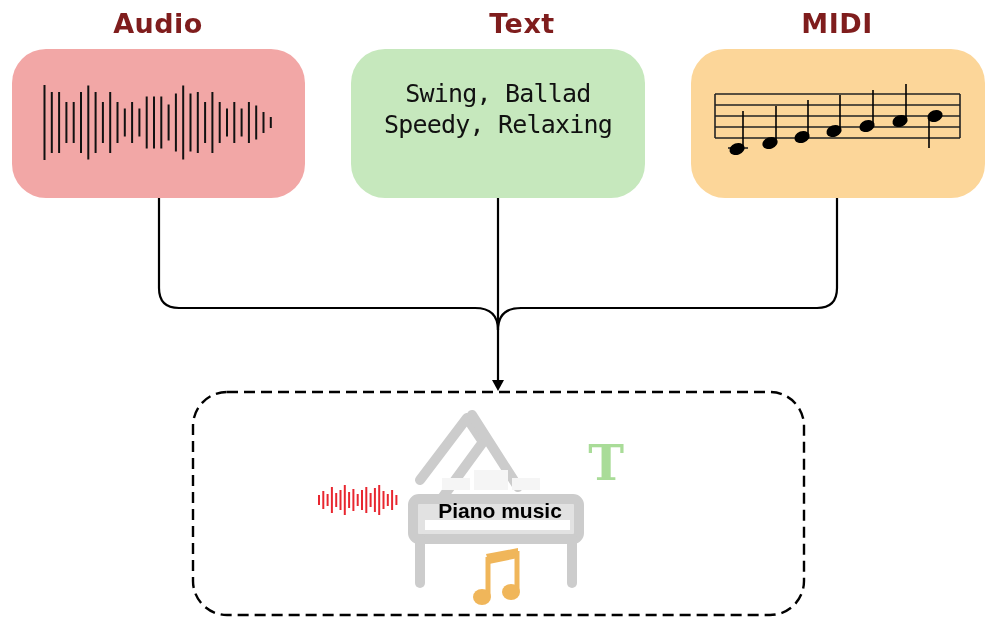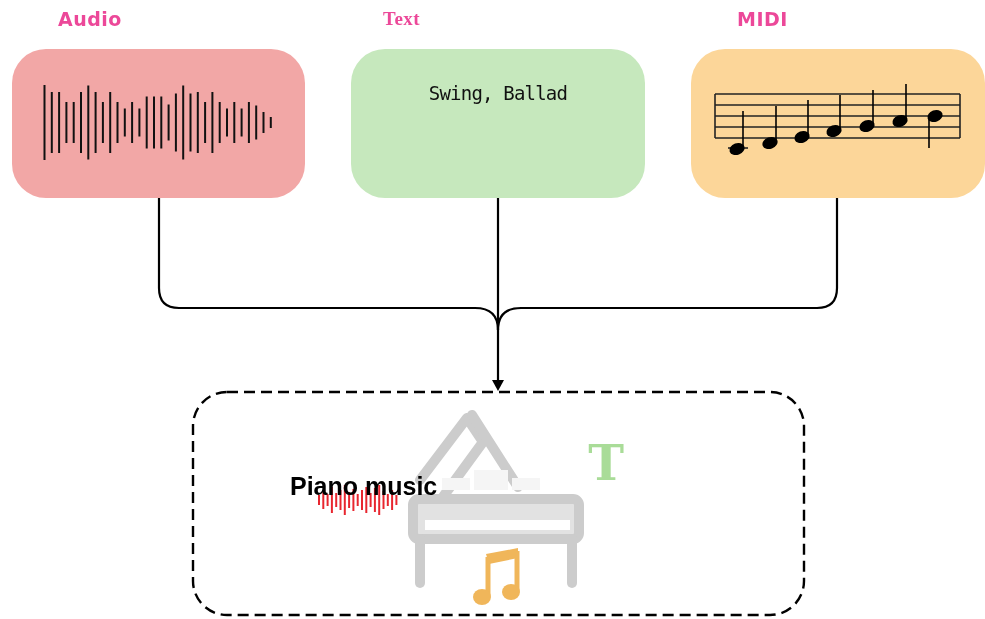--- a/index.html
+++ b/index.html
@@ -1,38 +1,39 @@
 <!DOCTYPE html>
 <html><head>
 <meta charset="utf-8">
 <style>
   html, body { margin: 0; padding: 0; background: #ffffff; }
   body { width: 985px; height: 619px; position: relative; overflow: hidden;
          font-family: "DejaVu Sans", sans-serif; }
-  .title { position: absolute; top: 8px; font-weight: bold; font-size: 19px;
-           color: #ec4899; text-align: left; letter-spacing: 0.5px; }
+  .title { position: absolute; top: 8px; font-weight: bold; font-size: 27px;
+           color: #7f1d1d; text-align: center; letter-spacing: 0.5px; }
   .box { position: absolute; top: 49px; height: 149px; border-radius: 34px; }
-  .mono { font-family: "DejaVu Sans Mono", monospace; font-size: 19px; line-height: 31px;
+  .mono { font-family: "DejaVu Sans Mono", monospace; font-size: 25px; line-height: 31px;
           color: #111; text-align: center; letter-spacing: -0.8px; }
   svg { position: absolute; left: 0; top: 0; }
-  .center-text { position: absolute; left: 290px; width: 420px; top: 467px;
-                 text-align: left; font-weight: bold; font-size: 25px; line-height: 38px;
+  .center-text { position: absolute; left: 290px; width: 420px; top: 492px;
+                 text-align: center; font-weight: bold; font-size: 21px; line-height: 38px;
                  color: #000; font-family: "Liberation Sans", sans-serif; }
 </style>
 </head>
 <body>
 
 <div class="title" style="left:58px;width:200px;">Audio</div>
-<div class="title" style="left:383px;width:200px;font-family:Liberation Serif, serif;">Text</div>
+<div class="title" style="left:422px;width:200px;">Text</div>
 <div class="title" style="left:737px;width:200px;">MIDI</div>
 
 <div class="box" style="left:12px;width:293px;background:#f2a7a6;"></div>
 <div class="box" style="left:351px;width:294px;background:#c6e8bd;">
   <div class="mono" style="margin-top:29px;">
     <div>Swing, Ballad</div>
+    <div>Speedy, Relaxing</div>
   </div>
 </div>
 <div class="box" style="left:691px;width:294px;background:#fcd699;"></div>
 
 <svg width="985" height="619" viewBox="0 0 985 619">
 
   <g id="waveform" stroke="#111" stroke-width="2" stroke-linecap="butt">
       <line x1="44.5" x2="44.5" y1="85" y2="160"></line>
       <line x1="51.8" x2="51.8" y1="92" y2="153"></line>
       <line x1="59.1" x2="59.1" y1="92" y2="153"></line>

